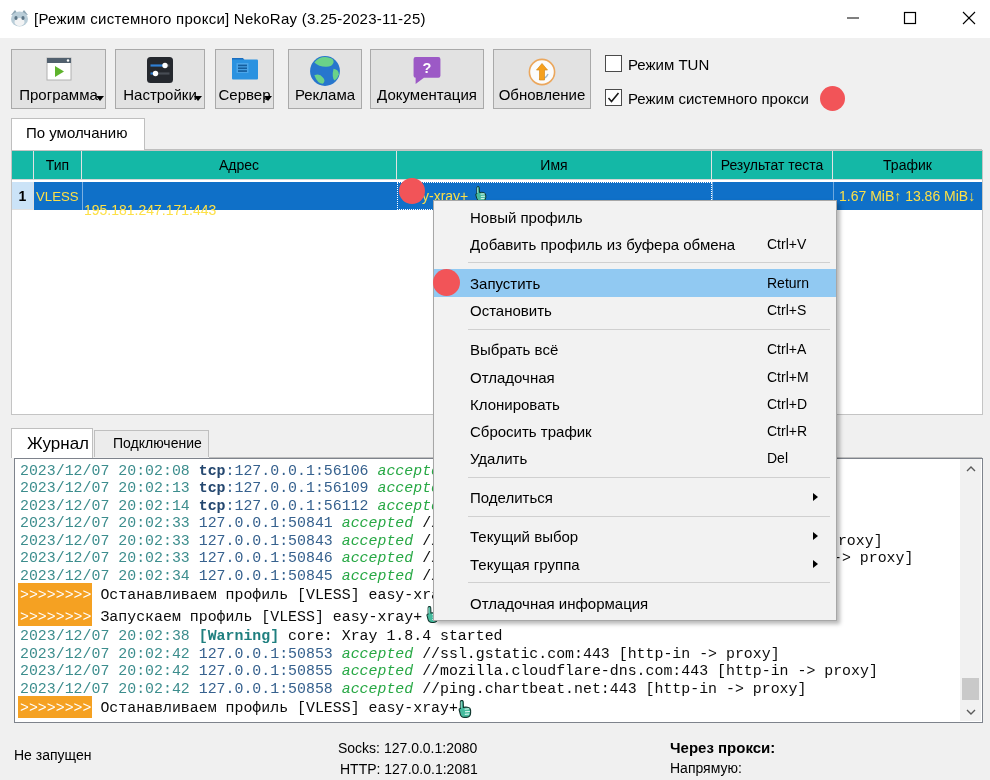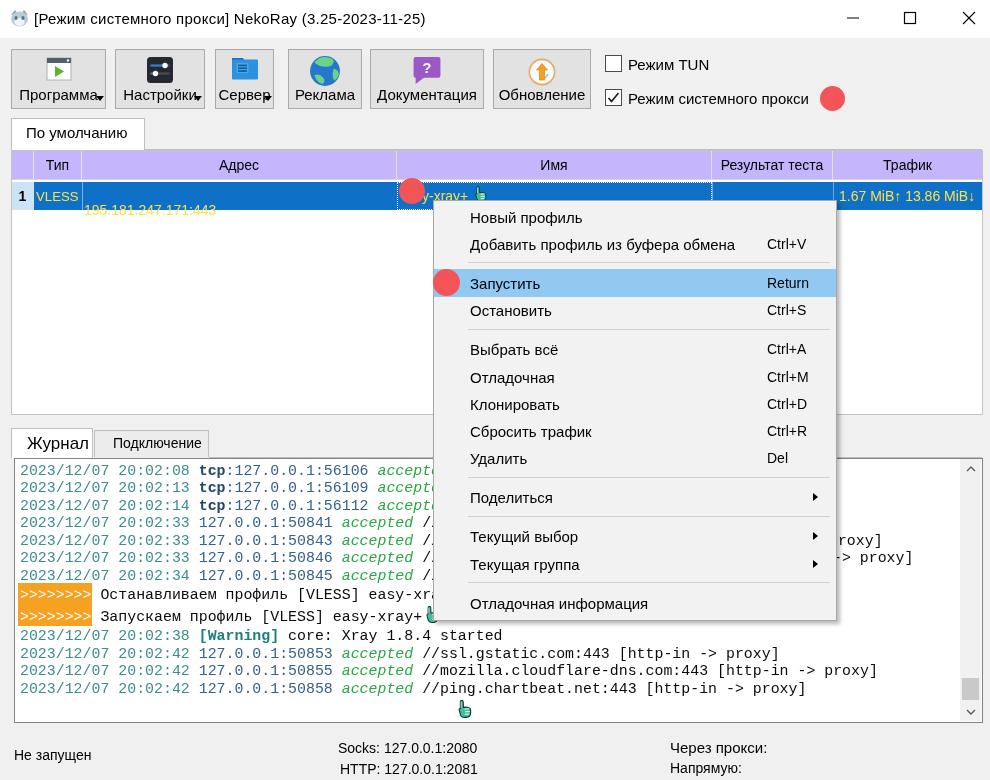--- a/index.html
+++ b/index.html
@@ -17,21 +17,21 @@
 
 .cb { width:17px; height:17px; background:#fff; border:1px solid #4b4b4b; }
 .cblabel { font-size:15px; color:#000; }
 
 .tab-active { background:#fff; border:1px solid #bfbfbf; border-bottom:none; }
 .tab-inactive { background:#ececec; border:1px solid #bfbfbf; border-bottom:none; }
 .tabline { background:#bfbfbf; height:1px; }
 .tabtext { font-size:15px; color:#000; }
 
 #table { left:11px; top:150px; width:972px; height:265px; background:#fff; border:1px solid #c4c4c4; }
-.hdrcell { top:0; height:29px; background:#c4b5fd; border-right:1px solid #e2e2e2; border-bottom:1px solid #d5d5d5; font-size:14px; display:flex; align-items:center; justify-content:center; }
+.hdrcell { top:0; height:29px; background:#14b8a6; border-right:1px solid #e2e2e2; border-bottom:1px solid #d5d5d5; font-size:14px; display:flex; align-items:center; justify-content:center; }
 #row1 { left:22px; top:31px; width:948px; height:28px; background:#0f70c8; color:#fff; }
 #rowhdr1 { left:0; top:31px; width:22px; height:28px; background:#cbe3f7; border-right:1px solid #e0e0e0; border-bottom:1px solid #e0e0e0; font-size:14px; font-weight:bold; color:#000; display:flex; align-items:center; justify-content:center; }
 .rcell { font-size:14px; color:#fde047; display:flex; align-items:center; }
 
 #logbox { left:14px; top:458px; width:969px; height:265px; background:#fff; border:1px solid #7e838c; }
 #logcontent { left:20px; top:463px; width:930px; font-family:"Liberation Mono",monospace; font-size:14.9px; white-space:pre; }
 .ll { position:absolute; left:0; }
 .lts { color:#3c8d8d; }
 .lna { color:#36618e; }
 .lnb { color:#24476f; font-weight:bold; }
@@ -194,20 +194,21 @@
 <div class="ll" style="top:52.35px;height:17.45px;line-height:17.45px"><span class="lts">2023/12/07 20:02:33</span> <span class="lna">127.0.0.1:50841</span> <span class="lgr">accepted</span> <span class="lbk">//</span></div>
 <div class="ll" style="top:69.8px;height:17.45px;line-height:17.45px"><span class="lts">2023/12/07 20:02:33</span> <span class="lna">127.0.0.1:50843</span> <span class="lgr">accepted</span> <span class="lbk">//</span><span class="lbk" style="position:absolute;left:809px;top:0">proxy]</span></div>
 <div class="ll" style="top:87.25px;height:17.45px;line-height:17.45px"><span class="lts">2023/12/07 20:02:33</span> <span class="lna">127.0.0.1:50846</span> <span class="lgr">accepted</span> <span class="lbk">//</span><span class="lbk" style="position:absolute;left:813px;top:0">-&gt; proxy]</span></div>
 <div class="ll" style="top:104.7px;height:17.45px;line-height:17.45px"><span class="lts">2023/12/07 20:02:34</span> <span class="lna">127.0.0.1:50845</span> <span class="lgr">accepted</span> <span class="lbk">//</span></div>
 <div class="ll" style="top:122.15px;height:21.6px;line-height:21.6px"><span class="banner-bg" style="left:-2px;top:-2px;width:74px;height:21.6px"></span><span style="position:relative"><span class="chev">&gt;&gt;&gt;&gt;&gt;&gt;&gt;&gt;</span> <span class="lbk">Останавливаем профиль [VLESS] easy-xray+</span></span></div>
 <div class="ll" style="top:143.75px;height:21.6px;line-height:21.6px"><span class="banner-bg" style="left:-2px;top:-2px;width:74px;height:21.6px"></span><span style="position:relative"><span class="chev">&gt;&gt;&gt;&gt;&gt;&gt;&gt;&gt;</span> <span class="lbk">Запускаем профиль [VLESS] easy-xray+</span></span></div>
 <div class="ll" style="top:165.35px;height:17.45px;line-height:17.45px"><span class="lts">2023/12/07 20:02:38</span> <span class="lwr">[Warning]</span> <span class="lbk">core: Xray 1.8.4 started</span></div>
 <div class="ll" style="top:182.8px;height:17.45px;line-height:17.45px"><span class="lts">2023/12/07 20:02:42</span> <span class="lna">127.0.0.1:50853</span> <span class="lgr">accepted</span> <span class="lbk">//ssl.gstatic.com:443 [http-in -&gt; proxy]</span></div>
 <div class="ll" style="top:200.25px;height:17.45px;line-height:17.45px"><span class="lts">2023/12/07 20:02:42</span> <span class="lna">127.0.0.1:50855</span> <span class="lgr">accepted</span> <span class="lbk">//mozilla.cloudflare-dns.com:443 [http-in -&gt; proxy]</span></div>
 <div class="ll" style="top:217.7px;height:17.45px;line-height:17.45px"><span class="lts">2023/12/07 20:02:42</span> <span class="lna">127.0.0.1:50858</span> <span class="lgr">accepted</span> <span class="lbk">//ping.chartbeat.net:443 [http-in -&gt; proxy]</span></div>
+<div class="ll" style="top:235.15px;height:21.6px;line-height:21.6px"><span class="banner-bg" style="left:-2px;top:-2px;width:74px;height:21.6px"></span><span style="position:relative"><span class="chev">&gt;&gt;&gt;&gt;&gt;&gt;&gt;&gt;</span> <span class="lbk">Останавливаем профиль [VLESS] easy-xray+</span></span></div>
 </div>
 
 <svg class="abs hand" style="left:473px;top:186px" width="14" height="16" viewBox="0 0 16 18">
     <path d="M4.4,1.8 Q4.5,0.4 5.8,0.4 Q7.1,0.4 7.2,1.8 L7.4,7.4 Q9.4,6.9 11.4,7.2 Q14.4,7.6 14.6,10.2 L14.6,13 Q14.5,17.2 10.4,17.4 L8.6,17.4 Q5,17.4 4.2,13.8 L3.2,10 Q2.9,8.6 4.4,8.5 Z" fill="#45bb9e" stroke="#10342c" stroke-width="1.1"></path>
     <path d="M8.6,9.2 l4.6,-0.4 M9,11.8 l4.8,-0.3 M8.8,14.3 l4.4,-0.3" stroke="#eafff9" stroke-width="1" fill="none"></path>
     <path d="M5.1,1.6 L5.1,7.8" stroke="#bfeee2" stroke-width="0.8"></path>
   </svg>
 <svg class="abs hand" style="left:424px;top:606px" width="15" height="18" viewBox="0 0 16 19">
     <path d="M4.4,1.8 Q4.5,0.4 5.8,0.4 Q7.1,0.4 7.2,1.8 L7.4,7.4 Q9.4,6.9 11.4,7.2 Q14.4,7.6 14.6,10.2 L14.6,13 Q14.5,17.2 10.4,17.4 L8.6,17.4 Q5,17.4 4.2,13.8 L3.2,10 Q2.9,8.6 4.4,8.5 Z" fill="#45bb9e" stroke="#10342c" stroke-width="1.1"></path>
     <path d="M8.6,9.2 l4.6,-0.4 M9,11.8 l4.8,-0.3 M8.8,14.3 l4.4,-0.3" stroke="#eafff9" stroke-width="1" fill="none"></path>
@@ -229,21 +230,21 @@
       <svg width="10" height="6" viewBox="0 0 10 6">
         <polyline points="1,1 5,5 9,1" fill="none" stroke="#5a5a5a" stroke-width="1.4"></polyline>
       </svg>
     </div>
   <div class="abs" id="sb-thumb"></div>
 </div>
 
 <div class="abs status" style="left:14px;top:747px;">Не запущен</div>
 <div class="abs status" style="left:338px;top:740px;">Socks: 127.0.0.1:2080</div>
 <div class="abs status" style="left:340px;top:761px;">HTTP: 127.0.0.1:2081</div>
-<div class="abs status" style="left:670px;top:739px;font-size:15px;">Через прокси:</div>
+<div class="abs status" style="left:670px;top:739px;font-size:15px;font-weight:bold;">Через прокси:</div>
 <div class="abs status" style="left:670px;top:760px;">Напрямую:</div>
 
 <div class="abs" id="menu">
   <div class="mi">
       <span class="t">Новый профиль</span>
     </div>
   <div class="mi">
       <span class="t">Добавить профиль из буфера обмена</span>
       <span class="s">Ctrl+V</span>
     </div>

